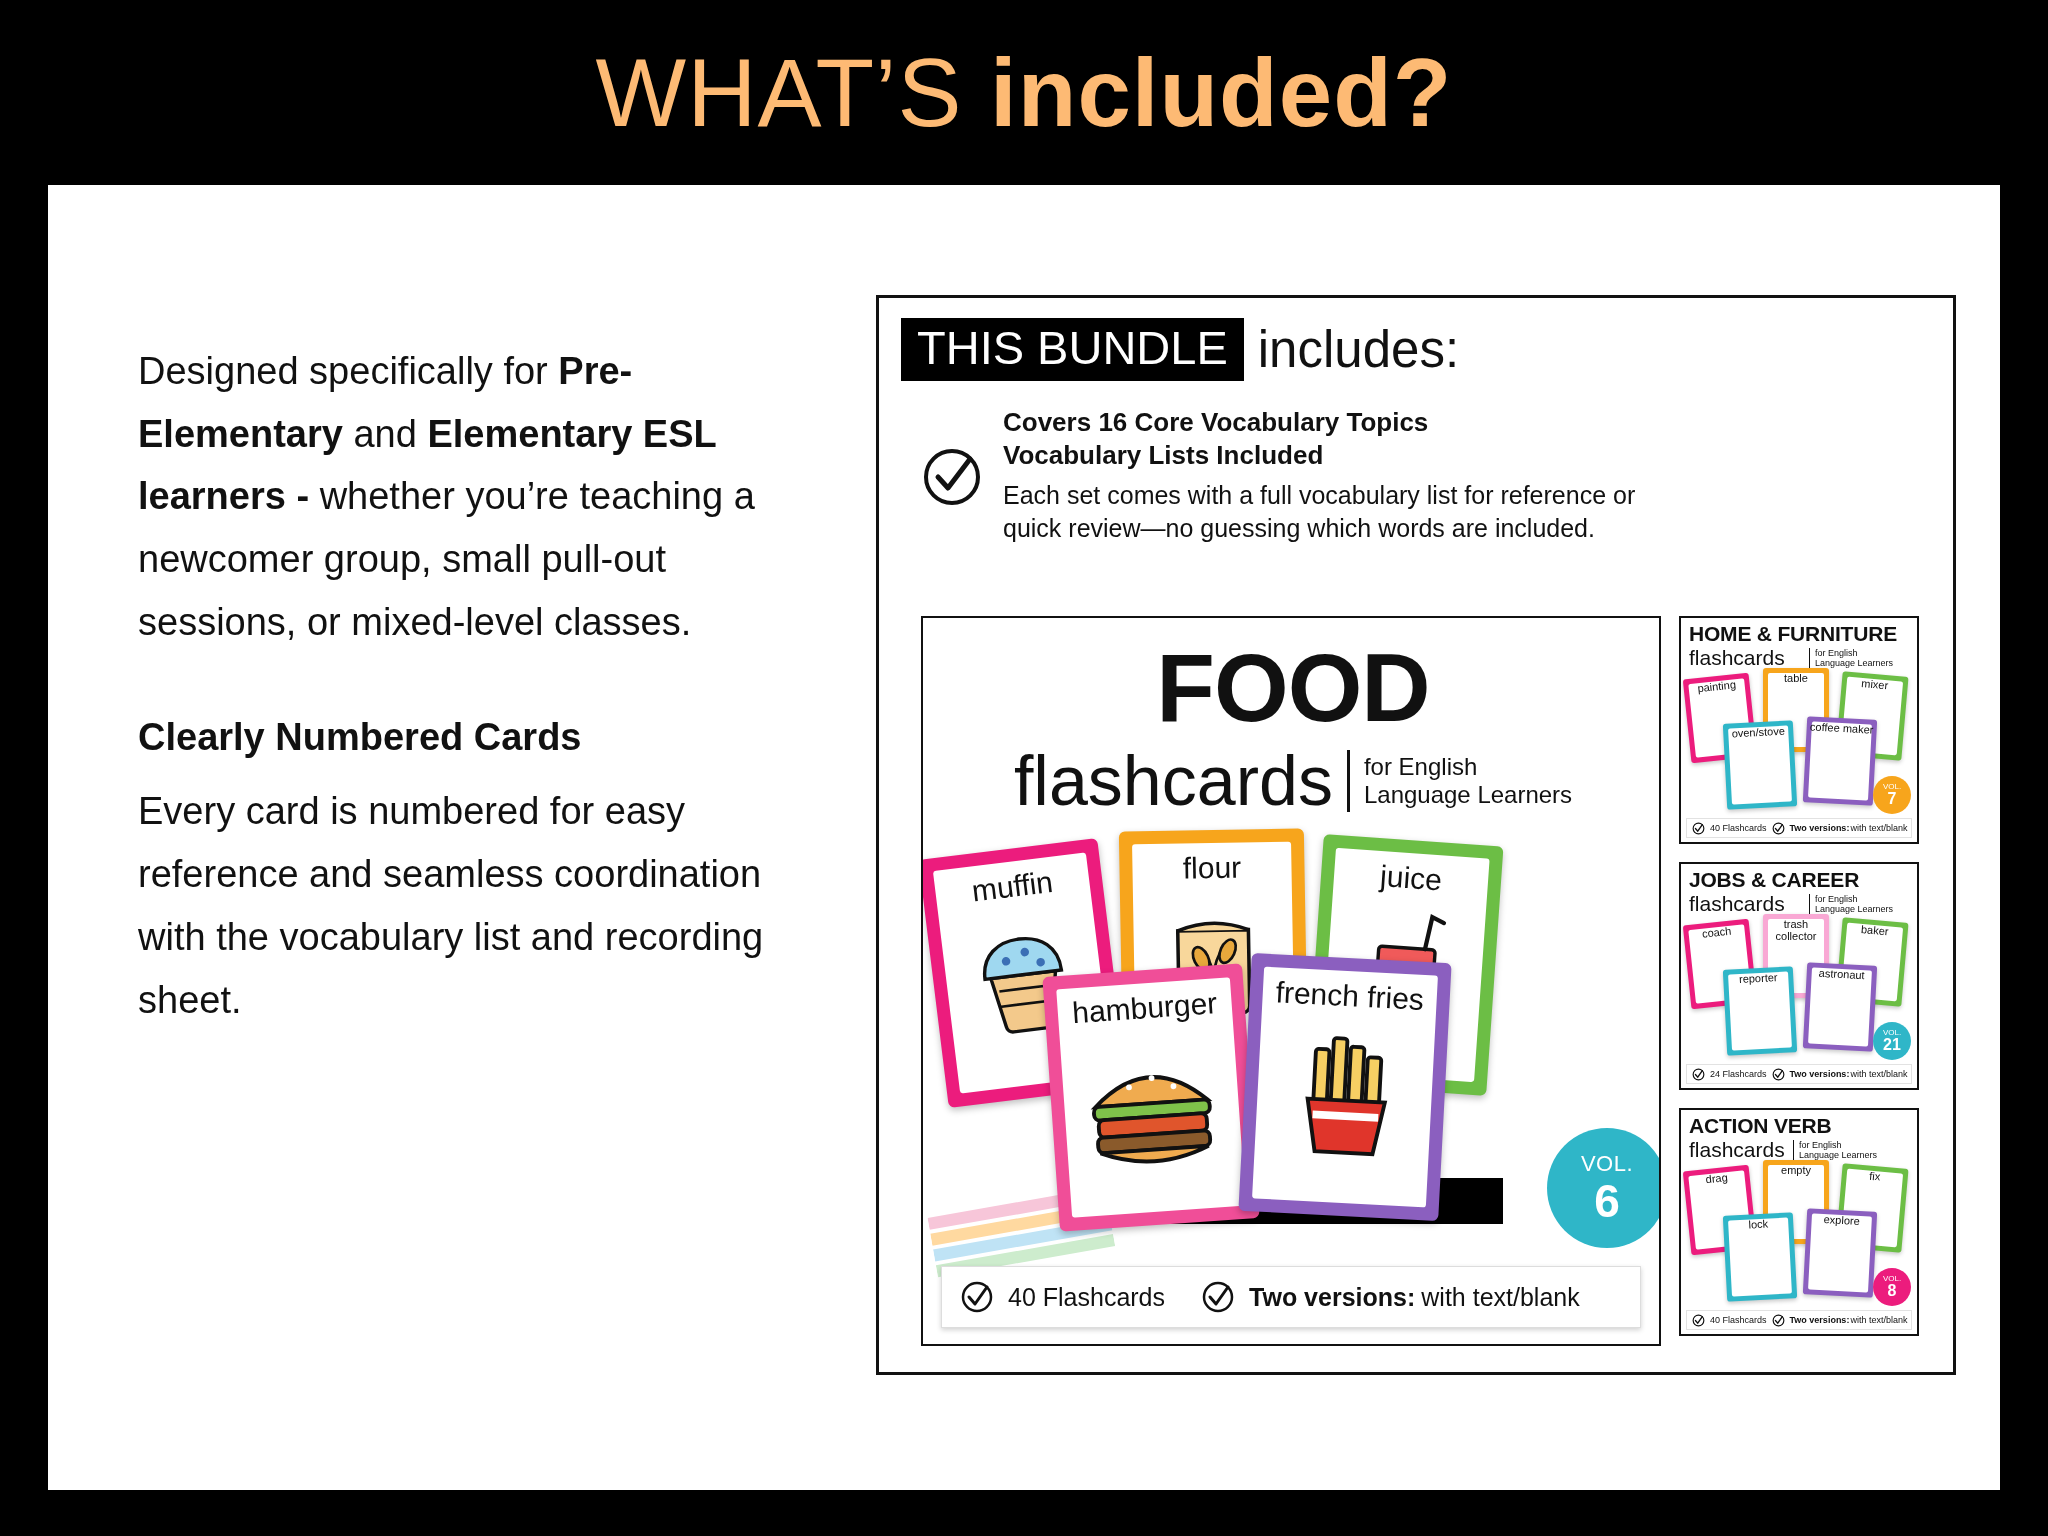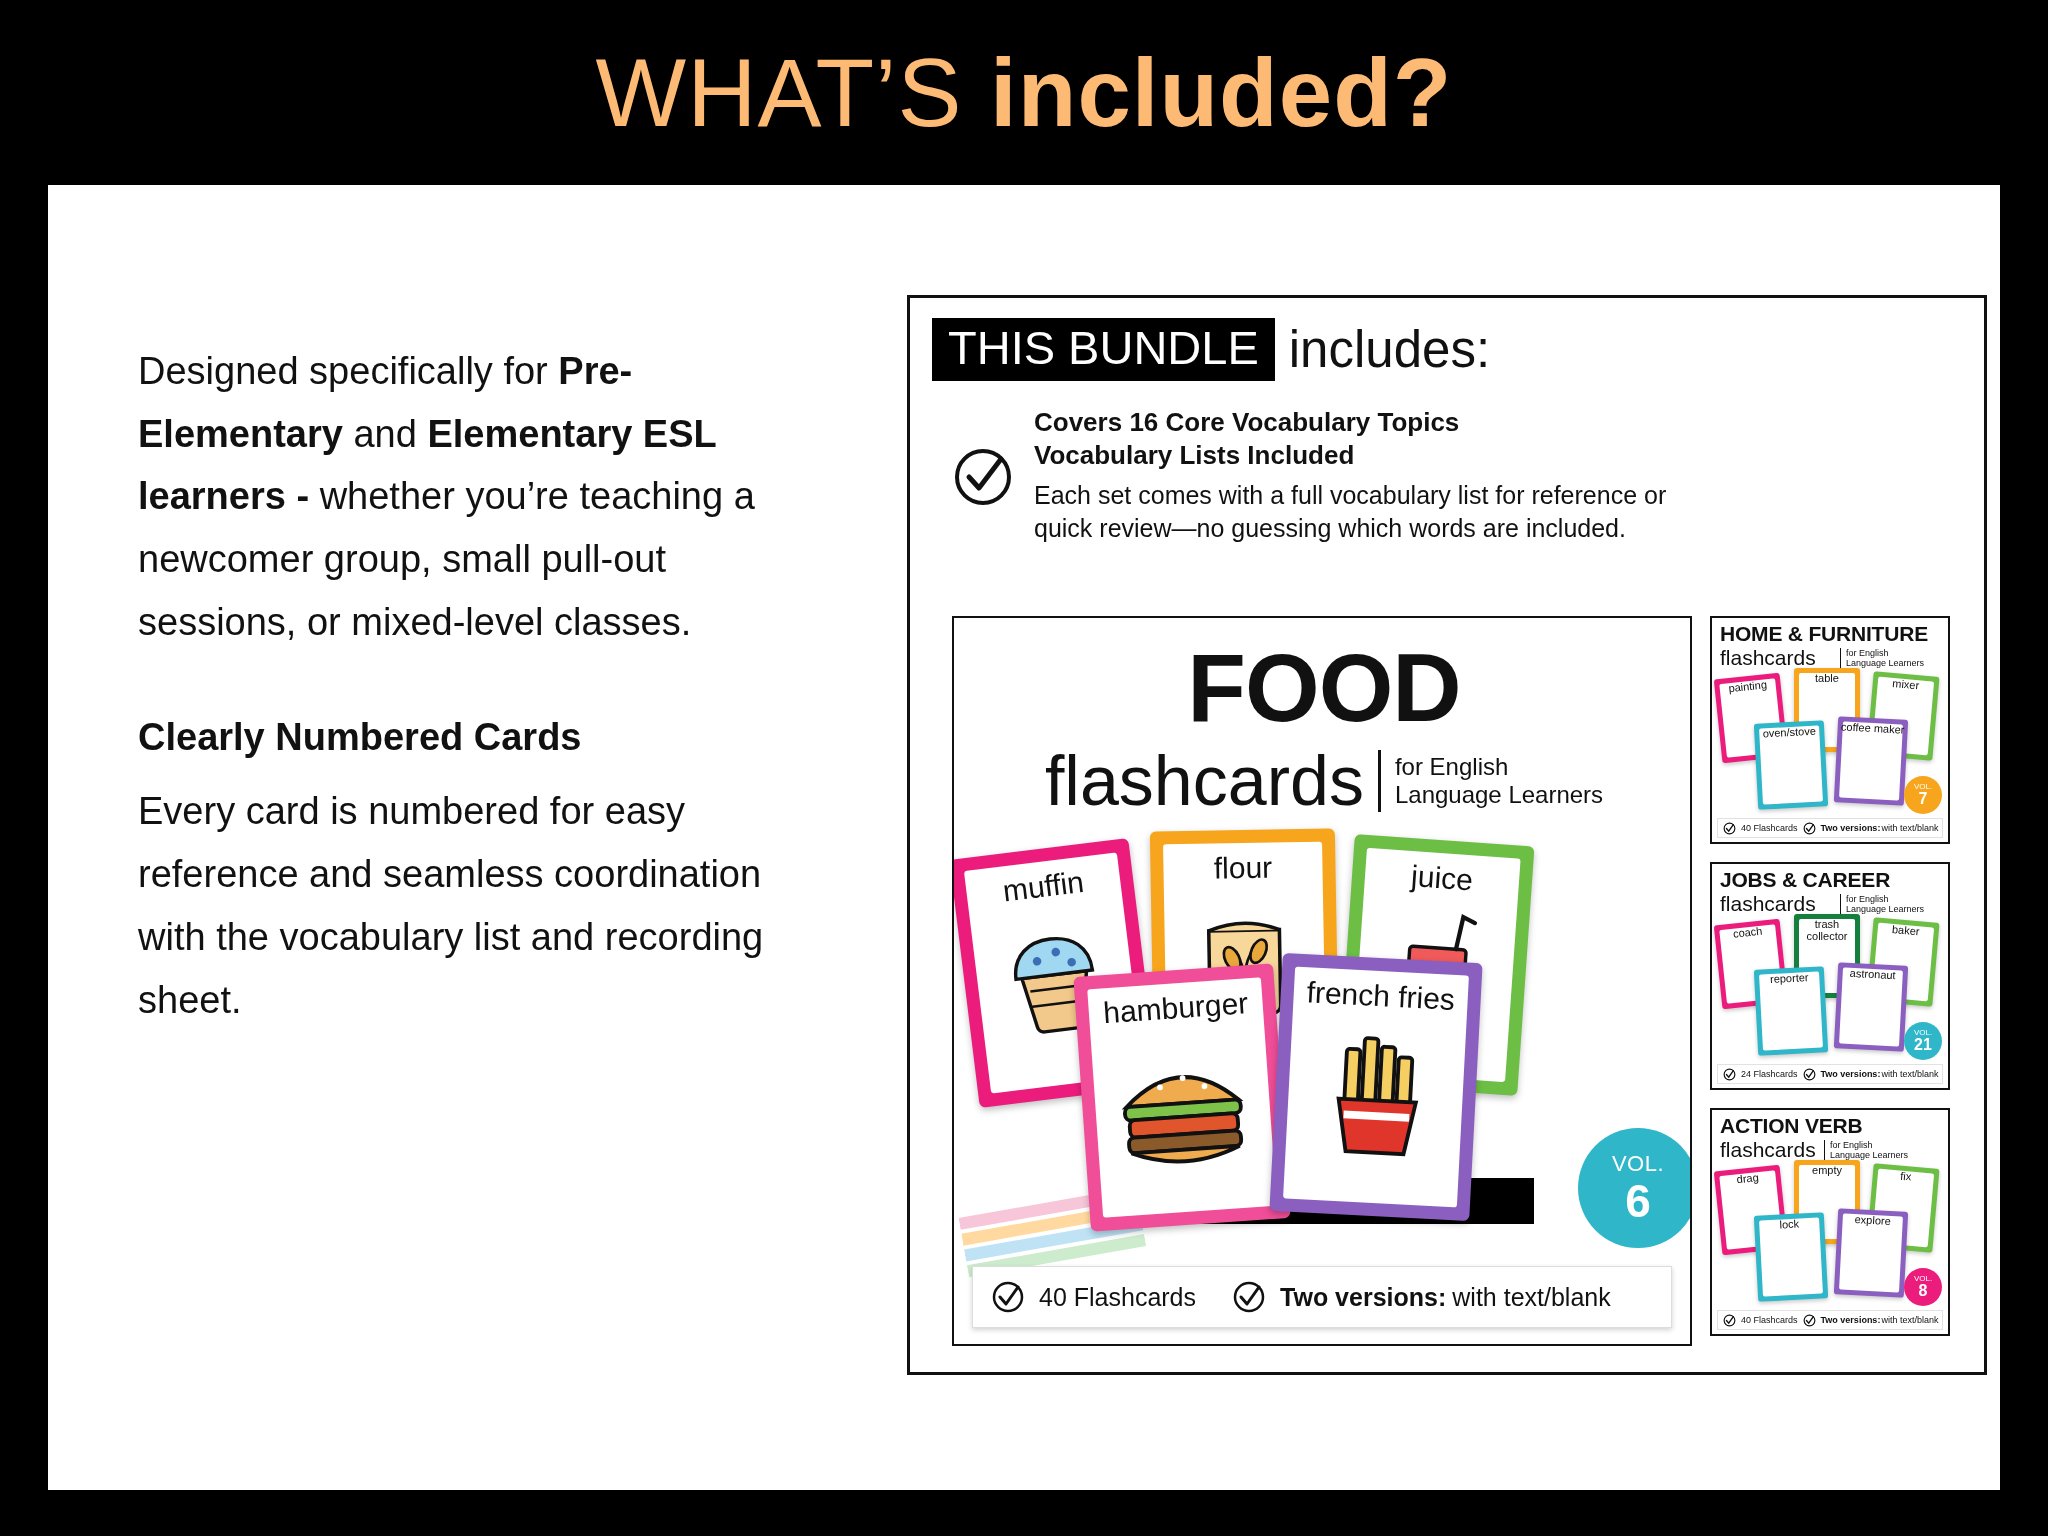--- a/index.html
+++ b/index.html
@@ -59,21 +59,21 @@
   .copy h3 {
     font-size: 38px;
     font-weight: 700;
     margin-bottom: 14px;
     line-height: 1.5;
   }
 
   
   .bundle {
     position: absolute;
-    left: 859px; top: 110px;
+    left: 828px; top: 110px;
     width: 1080px; height: 1080px;
     border: 3px solid #111;
     background: #fff;
   }
   .bundle-head {
     position: absolute;
     left: 22px; top: 20px;
     display: flex;
     align-items: center;
   }
@@ -521,21 +521,21 @@
           <div class="th-title">JOBS &amp; CAREER</div>
           <div class="th-sub">flashcards</div>
           <div class="th-for">
             <span>for English</span><br>
             <span>Language Learners</span>
           </div>
           <div class="tcard" style="left:6px;  top:58px;  width:66px; height:84px; background:#ec1c7d; transform:rotate(-6deg);">
               <div class="ti"></div>
               <div class="tw">coach</div>
             </div>
-          <div class="tcard" style="left:82px; top:50px;  width:66px; height:84px; background:#15803d;">
+          <div class="tcard" style="left:82px; top:50px;  width:66px; height:84px; background:#f9a8d4;">
               <div class="ti"></div>
               <div class="tw">trash collector</div>
             </div>
           <div class="tcard" style="left:158px;top:56px;  width:66px; height:84px; background:#6cbe45; transform:rotate(5deg);">
               <div class="ti"></div>
               <div class="tw">baker</div>
             </div>
           <div class="tcard" style="left:44px; top:104px; width:70px; height:86px; background:#2fb6c8; transform:rotate(-3deg);">
               <div class="ti"></div>
               <div class="tw">reporter</div>

